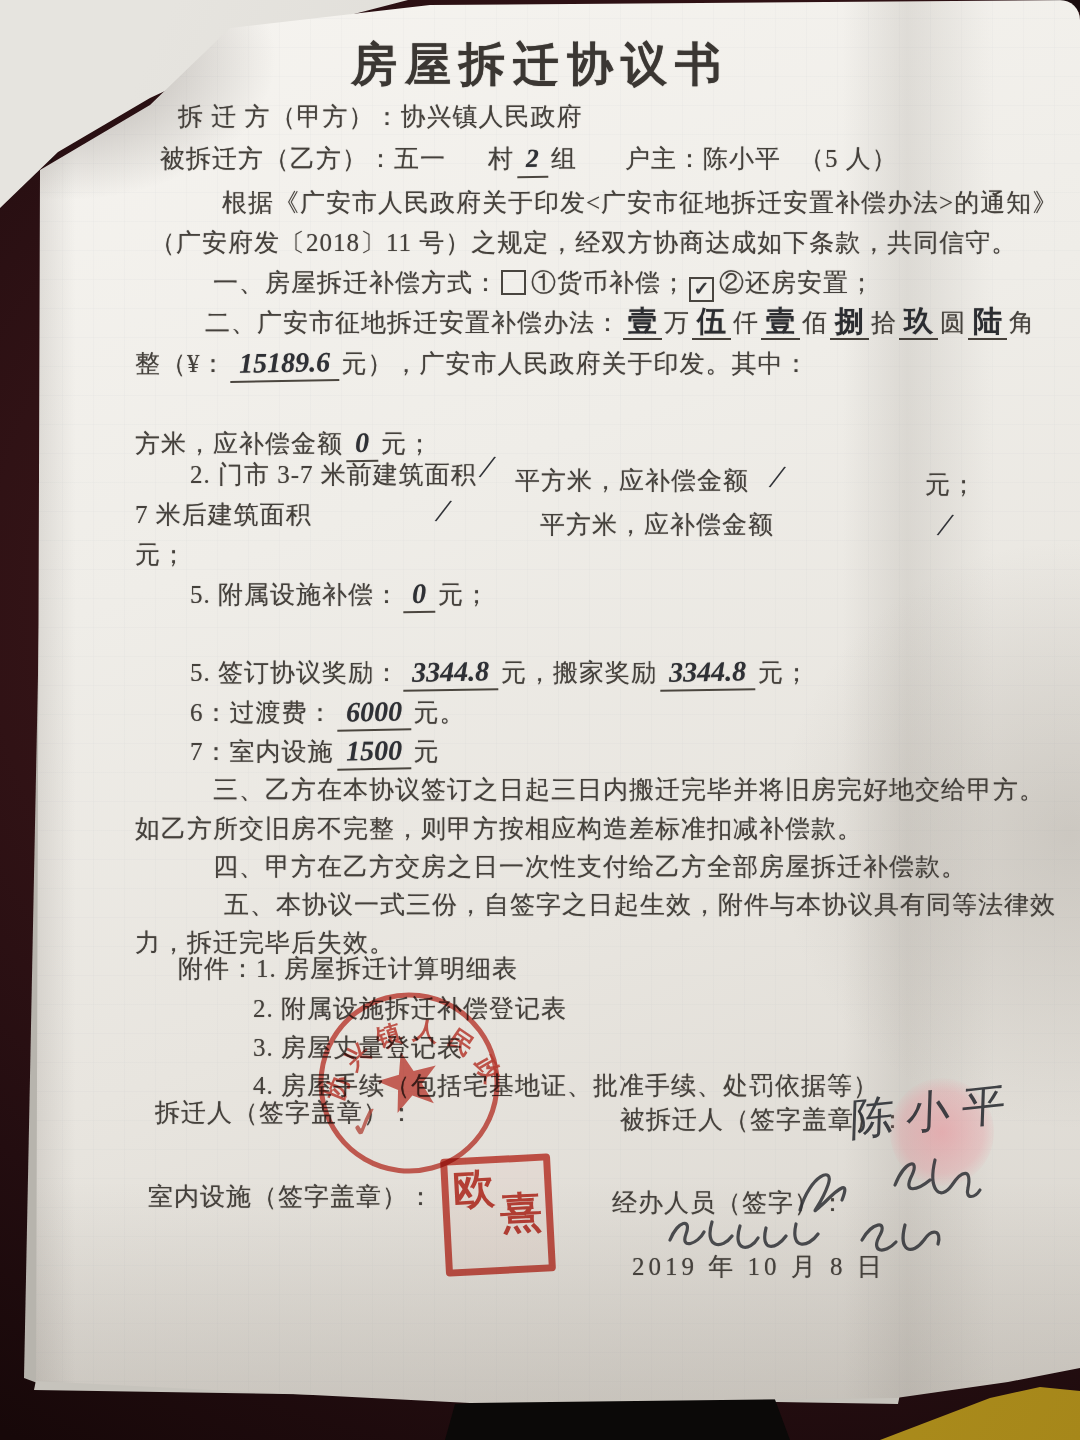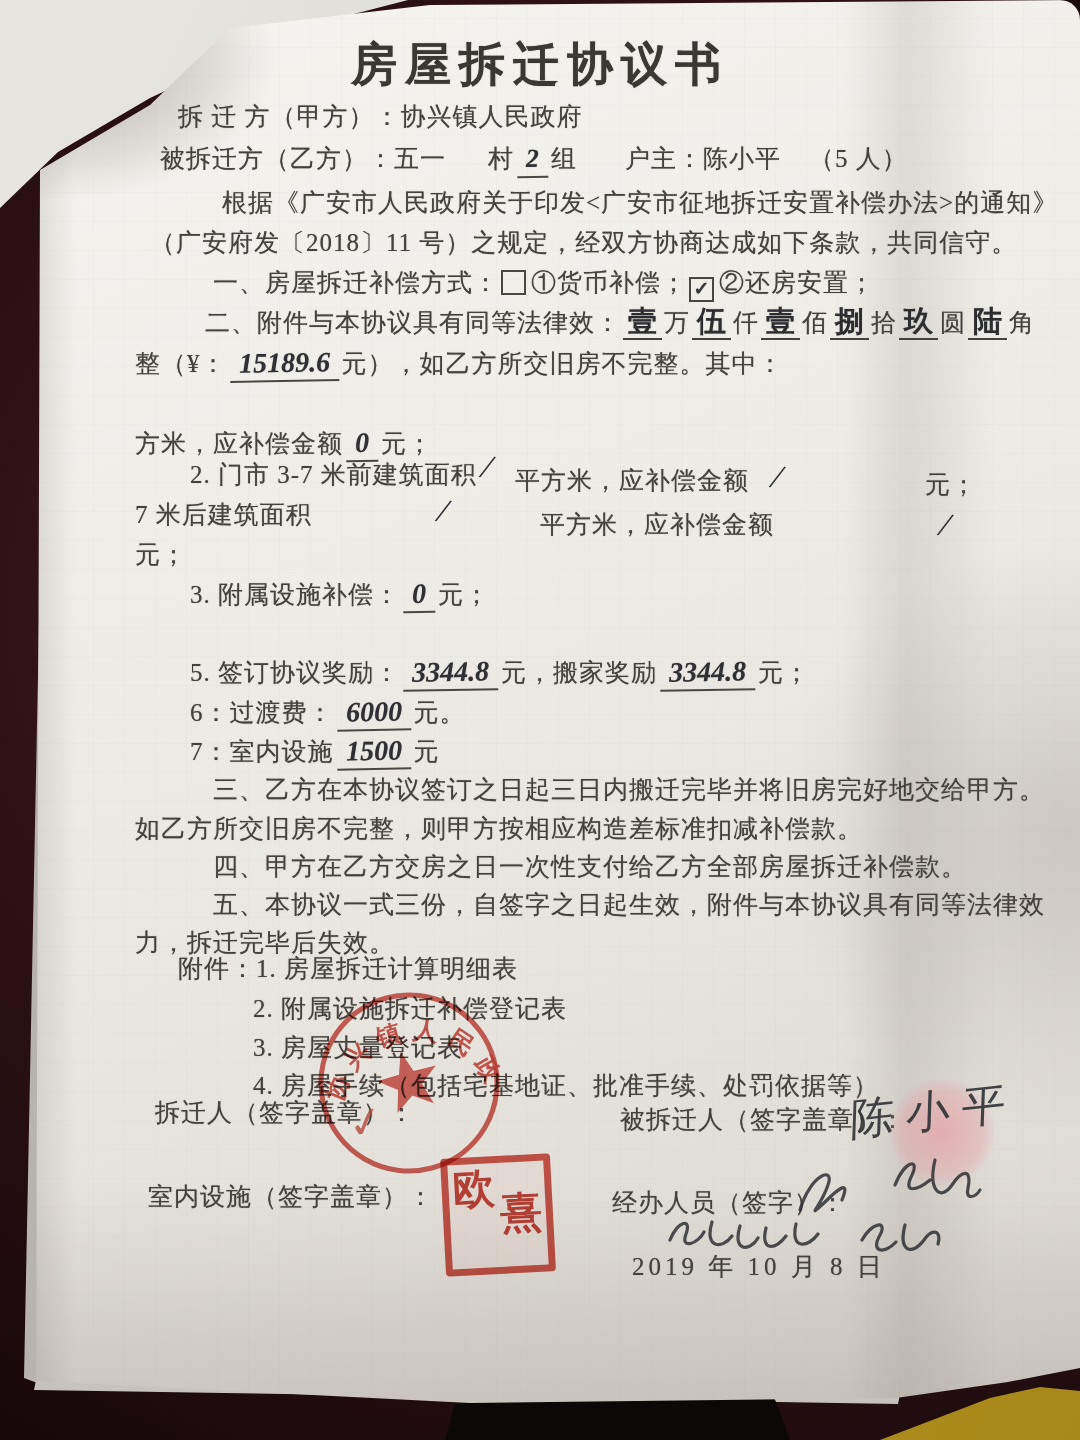--- a/index.html
+++ b/index.html
@@ -146,53 +146,53 @@
   <div class="shade-topleft"></div>
   <div class="shade-crease"></div>
   <div class="shade-right"></div>
   <div class="shade-bottom"></div>
   <div class="shade-left"></div>
 
   <div class="title">房屋拆迁协议书</div>
 
   <div class="p" style="left:178px;top:100px"><span>拆 迁 方（甲方）：</span><span>协兴镇人民政府</span></div>
 
-  <div class="p" style="left:160px;top:142px"><span>被拆迁方（乙方）：</span><span>五一</span><span style="margin-left:42px">村</span><span class="fill" style="font-size:26px">2</span><span>组</span><span style="margin-left:48px">户主：</span><span>陈小平</span><span style="margin-left:28px">（5 人）</span></div>
+  <div class="p" style="left:160px;top:142px"><span>被拆迁方（乙方）：</span><span>五一</span><span style="margin-left:42px">村</span><span class="fill" style="font-size:26px">2</span><span>组</span><span style="margin-left:48px">户主：</span><span>陈小平</span><span style="margin-left:18px">（5 人）</span></div>
 
   <div class="p" style="left:222px;top:186px">根据《广安市人民政府关于印发&lt;广安市征地拆迁安置补偿办法&gt;的通知》</div>
   <div class="p" style="left:150px;top:226px">（广安府发〔2018〕11 号）之规定，经双方协商达成如下条款，共同信守。</div>
 
   <div class="p" style="left:213px;top:266px"><span>一、房屋拆迁补偿方式：</span><span class="cb"><span></span></span><span>①货币补偿；</span><span class="cb"><span>✓</span></span><span>②还房安置；</span></div>
 
-  <div class="p" style="left:205px;top:304px"><span>二、附件与本协议具有同等法律效：</span><span class="fillc">壹</span><span>万</span><span class="fillc">伍</span><span>仟</span><span class="fillc">壹</span><span>佰</span><span class="fillc">捌</span><span>拾</span><span class="fillc">玖</span><span>圆</span><span class="fillc">陆</span><span>角</span></div>
-
-  <div class="p" style="left:135px;top:346px"><span>整（¥：</span><span class="fill">15189.6</span><span>元），如乙方所交旧房不完整。其中：</span></div>
+  <div class="p" style="left:205px;top:304px"><span>二、广安市征地拆迁安置补偿办法：</span><span class="fillc">壹</span><span>万</span><span class="fillc">伍</span><span>仟</span><span class="fillc">壹</span><span>佰</span><span class="fillc">捌</span><span>拾</span><span class="fillc">玖</span><span>圆</span><span class="fillc">陆</span><span>角</span></div>
+
+  <div class="p" style="left:135px;top:346px"><span>整（¥：</span><span class="fill">15189.6</span><span>元），广安市人民政府关于印发。其中：</span></div>
 
   <div class="p" style="left:135px;top:426px"><span>方米，应补偿金额</span><span class="fill">0</span><span>元；</span></div>
 
   <div class="p" style="left:190px;top:458px">2. 门市 3-7 米前建筑面积</div>
   <div class="hw-slash" style="left:482px;top:448px">/</div>
   <div class="p" style="left:515px;top:464px">平方米，应补偿金额</div>
   <div class="hw-slash" style="left:772px;top:458px">/</div>
   <div class="p" style="left:925px;top:468px">元；</div>
   <div class="p" style="left:135px;top:498px">7 米后建筑面积</div>
   <div class="hw-slash" style="left:438px;top:492px">/</div>
   <div class="p" style="left:540px;top:508px">平方米，应补偿金额</div>
   <div class="hw-slash" style="left:940px;top:506px">/</div>
   <div class="p" style="left:135px;top:538px">元；</div>
 
-  <div class="p" style="left:190px;top:577px"><span>3. 附属设施补偿：</span><span class="fill">0</span><span>元；</span></div>
+  <div class="p" style="left:190px;top:577px"><span>5. 附属设施补偿：</span><span class="fill">0</span><span>元；</span></div>
   <div class="p" style="left:190px;top:655px"><span>5. 签订协议奖励：</span><span class="fill">3344.8</span><span>元，搬家奖励</span><span class="fill">3344.8</span><span>元；</span></div>
   <div class="p" style="left:190px;top:695px"><span>6：过渡费：</span><span class="fill">6000</span><span>元。</span></div>
   <div class="p" style="left:190px;top:734px"><span>7：室内设施</span><span class="fill">1500</span><span>元</span></div>
 
   <div class="p" style="left:213px;top:773px">三、乙方在本协议签订之日起三日内搬迁完毕并将旧房完好地交给甲方。</div>
   <div class="p" style="left:213px;top:850px">四、甲方在乙方交房之日一次性支付给乙方全部房屋拆迁补偿款。</div>
   <div class="p" style="left:135px;top:812px">如乙方所交旧房不完整，则甲方按相应构造差标准扣减补偿款。</div>
-  <div class="p" style="left:213px;top:888px">五、本协议一式三份，自签字之日起生效，附件与本协议具有同等法律效</div>
+  <div class="p" style="left:224px;top:888px">五、本协议一式三份，自签字之日起生效，附件与本协议具有同等法律效</div>
   <div class="p" style="left:135px;top:926px">力，拆迁完毕后失效。</div>
 
   <div class="p" style="left:178px;top:952px"><span>附件：</span><span>1. 房屋拆迁计算明细表</span></div>
   <div class="p" style="left:253px;top:992px">2. 附属设施拆迁补偿登记表</div>
   <div class="p" style="left:253px;top:1031px">3. 房屋丈量登记表</div>
   <div class="p" style="left:253px;top:1069px">4. 房屋手续（包括宅基地证、批准手续、处罚依据等）</div>
 
   <div class="p" style="left:155px;top:1096px">拆迁人（签字盖章）：</div>
   <div class="p" style="left:620px;top:1103px">被拆迁人（签字盖章）：</div>
   <div class="p" style="left:148px;top:1180px">室内设施（签字盖章）：</div>

